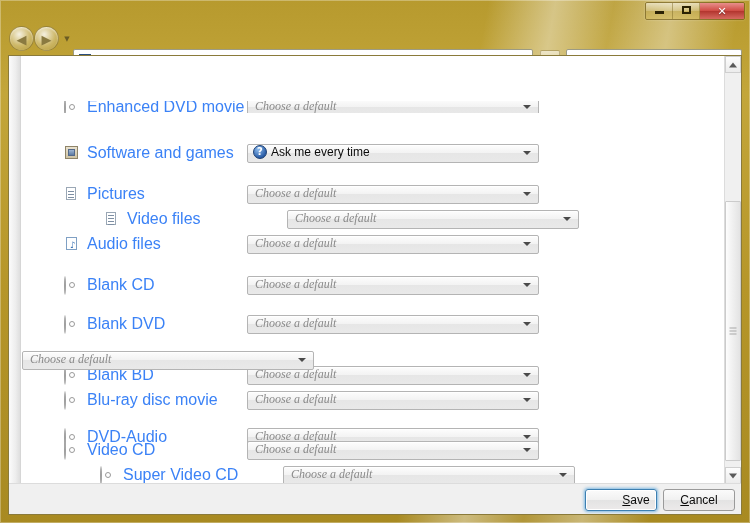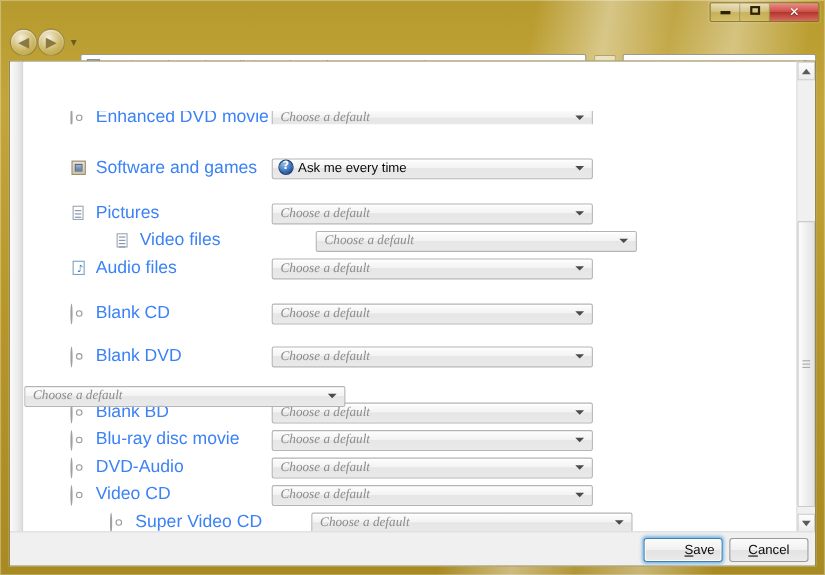--- a/index.html
+++ b/index.html
@@ -525,21 +525,21 @@
           <div class="row" style="top: 333px;">
             <div class="row-label">
               <span class="icon"><span class="ic-disc blu"></span></span>
               <span class="row-text">Blu-ray disc movie</span>
             </div>
             <div class="combo">
               <span class="val">Choose a default</span>
               <span class="caret"></span>
             </div>
           </div>
-          <div class="row" style="top: 358px;">
+          <div class="row" style="top: 370px;">
             <div class="row-label">
               <span class="icon"><span class="ic-disc dvda"></span></span>
               <span class="row-text">DVD-Audio</span>
             </div>
             <div class="combo">
               <span class="val">Choose a default</span>
               <span class="caret"></span>
             </div>
           </div>
           <div class="row" style="top: 383px;">

